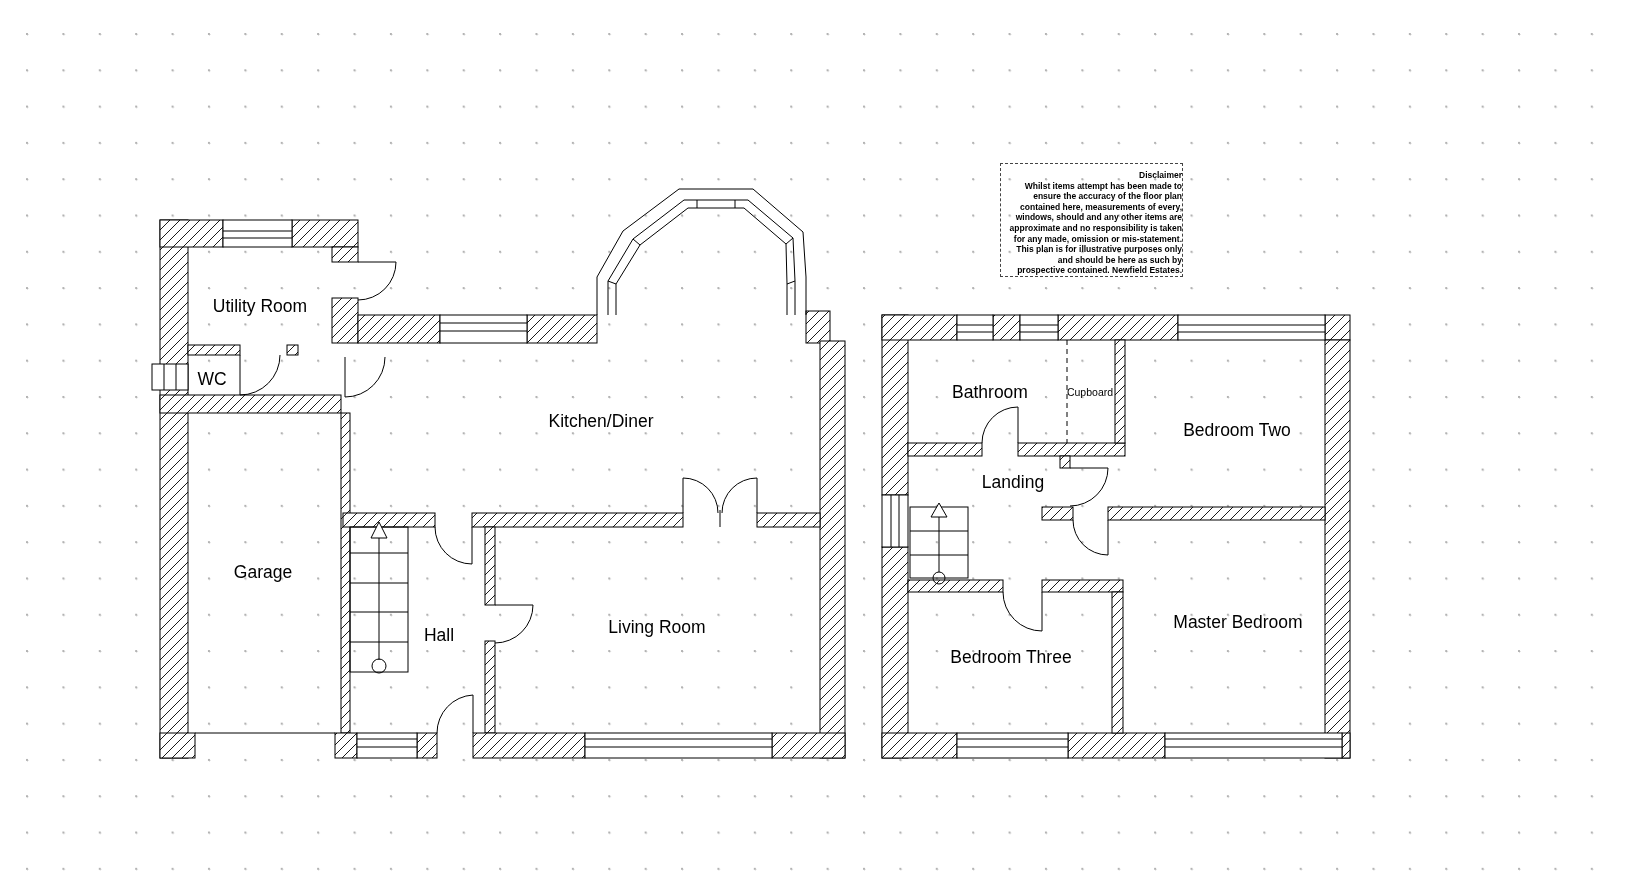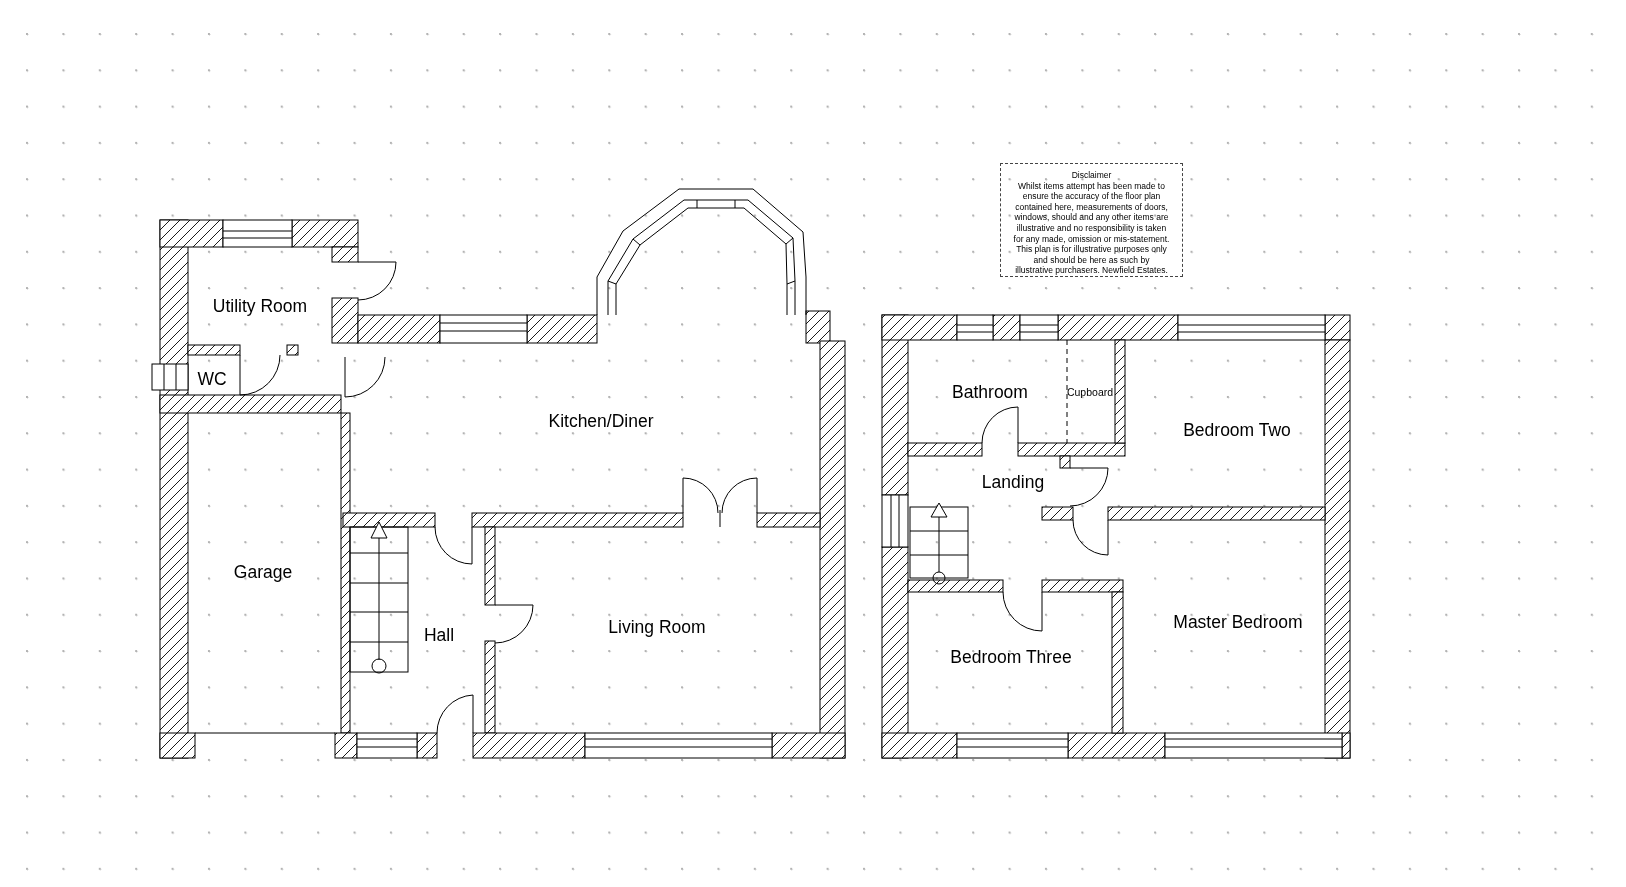--- a/index.html
+++ b/index.html
@@ -20,23 +20,24 @@
   .win{fill:#fff;stroke:#000;stroke-width:1;}
   .ln{stroke:#000;stroke-width:1;fill:none;}
   .arc{stroke:#000;stroke-width:1;fill:none;}
   .dash{stroke:#000;stroke-width:1;fill:none;stroke-dasharray:5 4;}
   .lbl{fill:#000;font-family:"Liberation Sans",sans-serif;font-size:17.5px;text-anchor:middle;}
   .lbl-small{fill:#000;font-family:"Liberation Sans",sans-serif;font-size:10.5px;text-anchor:middle;}
   .disclaimer{
     position:absolute;left:1000px;top:163px;width:183px;height:114px;
     border:1px dashed #444;
     box-sizing:border-box;
-    text-align:center;
+    text-align:right;
     font-size:8.5px;line-height:10.6px;color:#000;
     padding-top:6px;
+    font-weight:bold;
   }
   .disclaimer div{white-space:nowrap;}
 </style>
 </head>
 <body>
 
 <div class="canvas">
 
 <svg width="1626" height="887" viewBox="0 0 1626 887">
   <defs>
@@ -290,22 +291,22 @@
       <text class="lbl" x="1011" y="663">Bedroom Three</text>
       <text class="lbl" x="1238" y="628">Master Bedroom</text>
     </g>
   </g>
 </svg>
 
   <div class="disclaimer">
     <div>Disclaimer</div>
     <div>Whilst items attempt has been made to</div>
     <div>ensure the accuracy of the floor plan</div>
-    <div>contained here, measurements of doors,</div>
+    <div>contained here, measurements of every,</div>
     <div>windows, should and any other items are</div>
-    <div>illustrative and no responsibility is taken</div>
+    <div>approximate and no responsibility is taken</div>
     <div>for any made, omission or mis-statement.</div>
     <div>This plan is for illustrative purposes only</div>
     <div>and should be here as such by</div>
-    <div>illustrative purchasers. Newfield Estates.</div>
+    <div>prospective contained. Newfield Estates.</div>
   </div>
 
 </div>
 
 </body></html>

